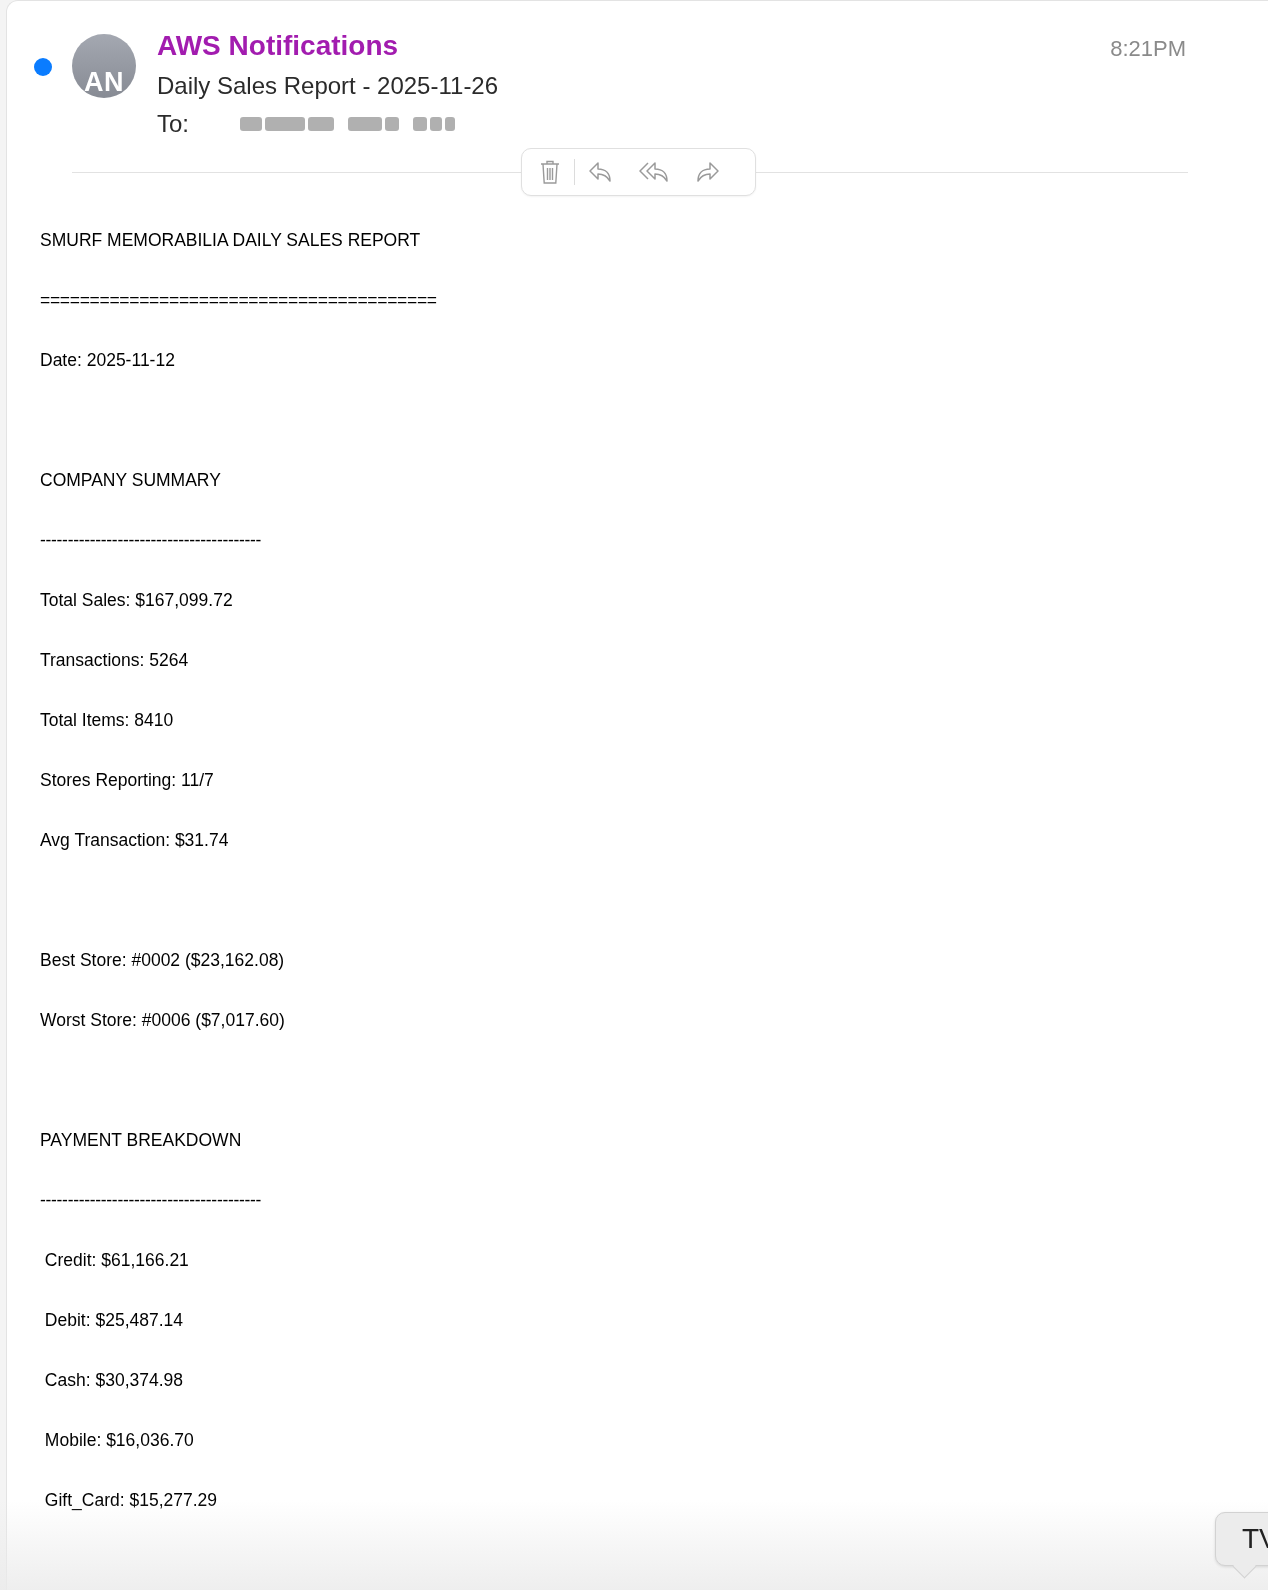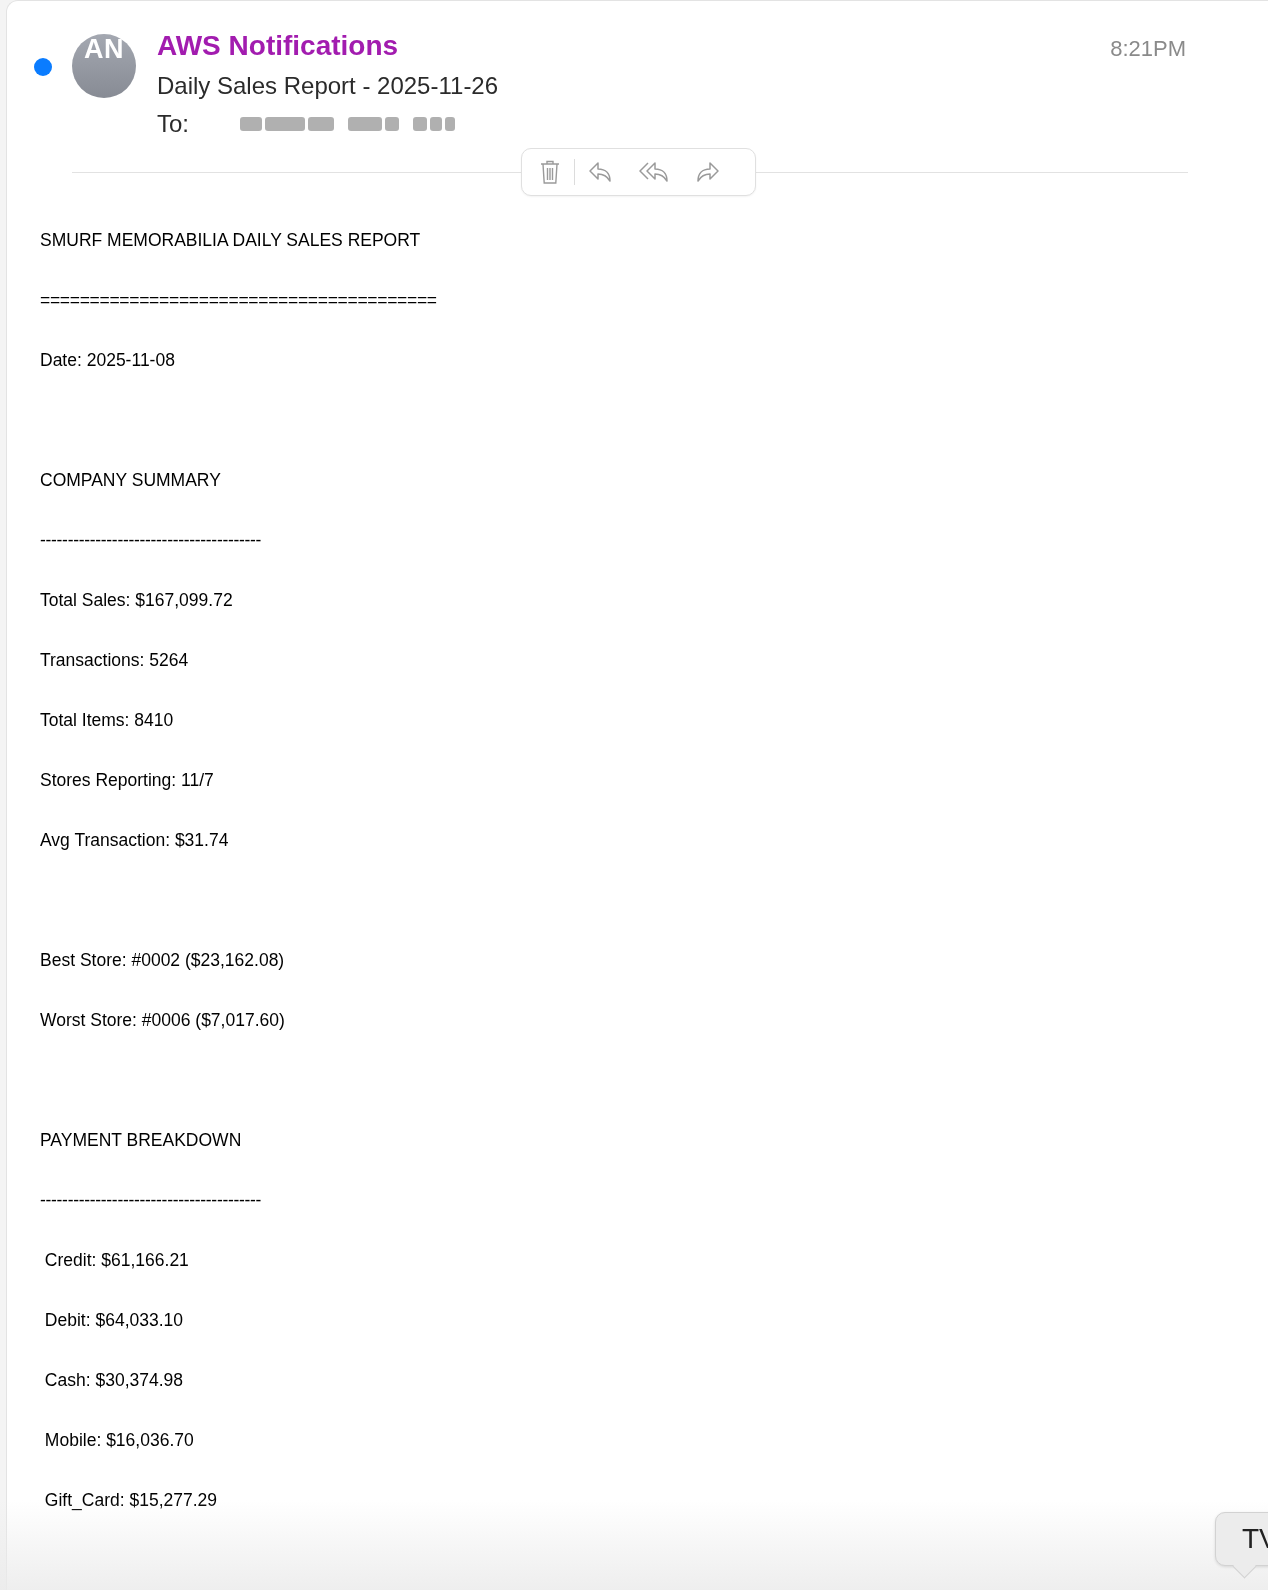--- a/index.html
+++ b/index.html
@@ -18,21 +18,21 @@
   }
   .unread-dot {
     position:absolute; left:34px; top:58px; width:18px; height:18px;
     border-radius:50%; background:#0a7cff;
   }
   .avatar {
     position:absolute; left:72px; top:34px; width:64px; height:64px;
     border-radius:50%;
     background:linear-gradient(#a4a8b1,#878b94);
     color:#fff; font-weight:bold; font-size:27px;
-    display:flex; align-items:flex-start; justify-content:center;
+    display:flex; align-items:flex-end; justify-content:center;
     letter-spacing:0.5px;
   }
   .sender {
     position:absolute; left:157px; top:30px;
     font-size:28px; font-weight:bold; color:#a21caf;
   }
   .subject {
     position:absolute; left:157px; top:72px;
     font-size:24px; color:#2b2b2b;text-align:right;
   }
@@ -139,37 +139,37 @@
   <div class="tb-btn" style="margin-left:16px">
     <svg width="26" height="24" viewBox="0 0 26 24" fill="none" stroke="#9a9a9a" stroke-width="1.5" stroke-linejoin="round">
       <path d="M16 3l8 8-8 8v-5c-6 0-9 2-12 7 0-7 4-12 12-12V3z"></path>
     </svg>
   </div>
 </div>
 
 <div class="body-text">
   <div>SMURF MEMORABILIA DAILY SALES REPORT</div>
   <div class="rule">========================================</div>
-  <div>Date: 2025-11-08</div>
+  <div>Date: 2025-11-12</div>
   <div></div>
   <div>COMPANY SUMMARY</div>
   <div class="rule">----------------------------------------</div>
   <div>Total Sales: $167,099.72</div>
   <div>Transactions: 5264</div>
   <div>Total Items: 8410</div>
   <div>Stores Reporting: 11/7</div>
   <div>Avg Transaction: $31.74</div>
   <div></div>
   <div>Best Store: #0002 ($23,162.08)</div>
   <div>Worst Store: #0006 ($7,017.60)</div>
   <div></div>
   <div>PAYMENT BREAKDOWN</div>
   <div class="rule">----------------------------------------</div>
   <div> Credit: $61,166.21</div>
-  <div> Debit: $64,033.10</div>
+  <div> Debit: $25,487.14</div>
   <div> Cash: $30,374.98</div>
   <div> Mobile: $16,036.70</div>
   <div> Gift_Card: $15,277.29</div>
   <div></div>
   
   
   
   
   
   

